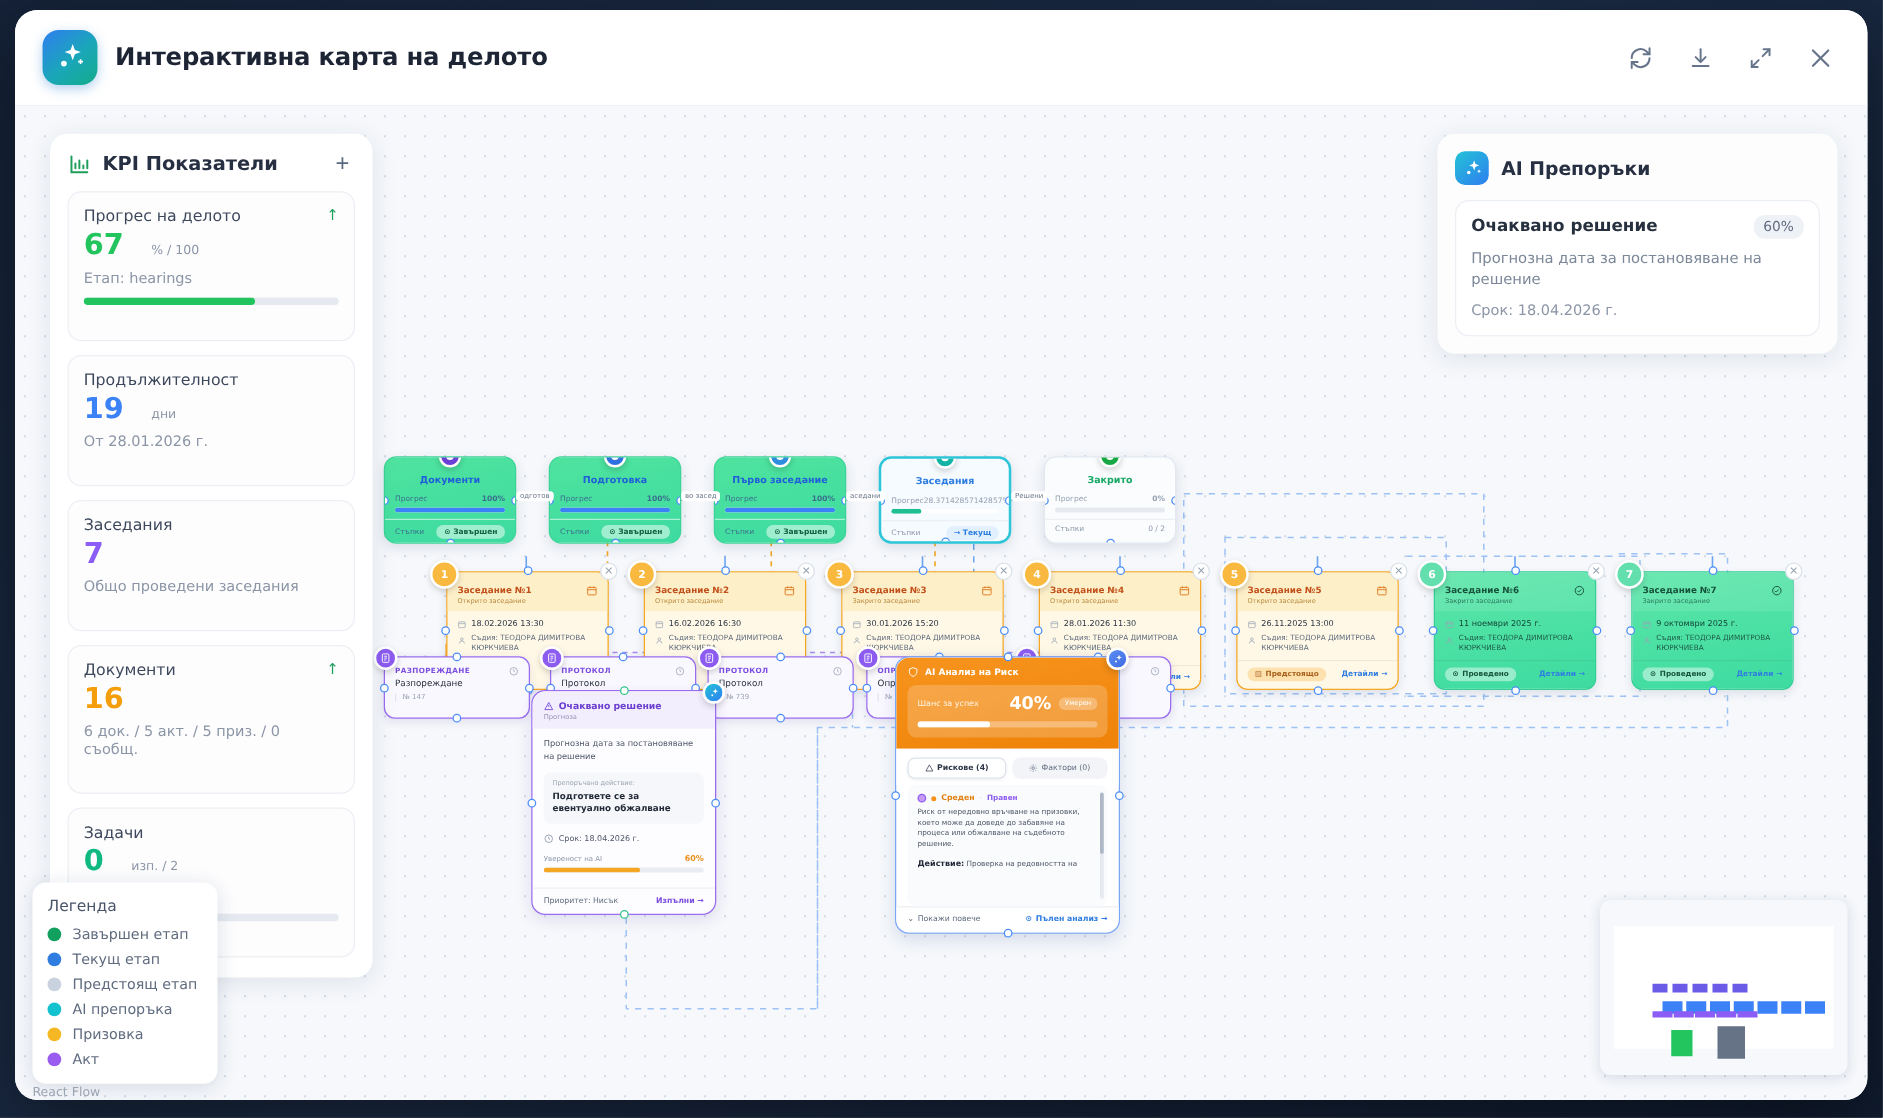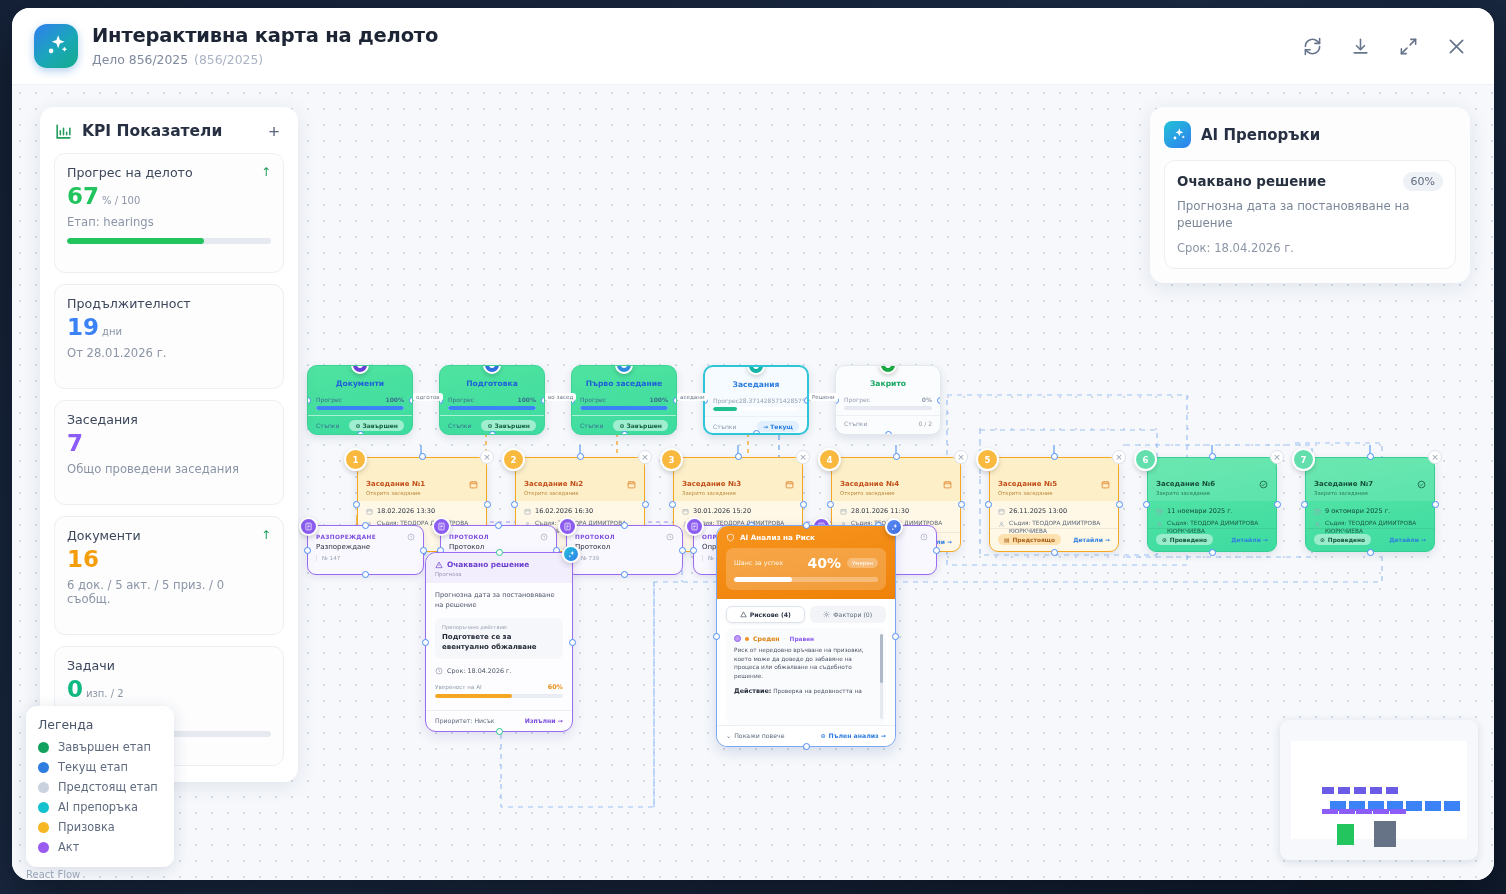--- a/index.html
+++ b/index.html
@@ -79,21 +79,21 @@
     color: #5b6881; font-size: 19px; line-height: 1; cursor: pointer;
   }
   .kpi-card {
     border: 1px solid #eceff4; border-radius: 11px;
     padding: 11px 12px 28px; margin-bottom: 11px; background: #fdfdfe;
   }
   .kpi-card:last-child { margin-bottom: 0; }
   .kpi-row1 { display: flex; align-items: flex-start; }
   .kpi-label { font-size: 12.6px; color: #3d485c; flex: 1 1 auto; }
   .kpi-trend { font-size: 12px; color: #1f9d5b; }
-  .kpi-value { margin-top: 5px; display: flex; align-items: baseline; gap: 3px; }
+  .kpi-value { margin-top: 5px; display: flex; align-items: baseline; gap: 22px; }
   .kpi-num { font-size: 23px; font-weight: 700; line-height: 1; }
   .kpi-unit { font-size: 10px; color: #8b95a6; }
   .kpi-note { margin-top: 7px; font-size: 11.6px; color: #8b95a6; }
   .kpi-bar { margin-top: 9px; height: 6px; border-radius: 4px; background: #e6eaf0; overflow: hidden; }
   .kpi-bar > i { display: block; height: 100%; border-radius: 4px; }
 
   
   .legend {
     position: absolute; left: 14px; bottom: 13px; width: 148px;
     background: #ffffff; border-radius: 11px;
@@ -186,21 +186,21 @@
   .stage-badge > i { display:block; width: 6px; height: 6px; border-radius: 50%; background: #fff; }
 
   
   .hear {
     width: 130px; height: 95px; border-radius: 9px; overflow: visible;
     box-shadow: 0 3px 8px rgba(40,60,100,.12);
   }
   .hear-in { position: absolute; inset: 0; border-radius: 9px; overflow: hidden; }
   .hear.pending .hear-in { background: #fff8e6; border: 1.5px solid #f5a623; }
   .hear.held .hear-in { background: linear-gradient(170deg,#5ce6a8,#3ddba0); border: 1.5px solid #35cf95; }
-  .hear-hd { padding: 22px 8px 5px; display: flex; align-items: flex-start; }
+  .hear-hd { padding: 10px 8px 5px; display: flex; align-items: flex-start; }
   .hear.pending .hear-hd { background: #fdefc8; }
   .hear.held .hear-hd { background: rgba(255,255,255,.10); }
   .hear-hd .tx { flex: 1 1 auto; }
   .hear-name { font-size: 7px; font-weight: 700; }
   .hear.pending .hear-name { color: #c2501a; }
   .hear.held .hear-name { color: #17513a; }
   .hear-type { font-size: 5.3px; margin-top: 2px; }
   .hear.pending .hear-type { color: #b9893f; }
   .hear.held .hear-type { color: #2c7a5c; }
   .hear-ic { width: 9px; height: 9px; flex: 0 0 9px; }
@@ -368,23 +368,20 @@
   <div class="hdr">
     <div class="brand-logo">
       <svg viewBox="0 0 24 24" fill="#ffffff" aria-hidden="true">
         <path d="M14 2l1.6 4.4L20 8l-4.4 1.6L14 14l-1.6-4.4L8 8l4.4-1.6z"></path>
         <circle cx="7.5" cy="16.5" r="2.1"></circle>
         <path d="M19.2 13.2h1.2v1.2h1.2v1.2h-1.2v1.2h-1.2v-1.2H18v-1.2h1.2z"></path>
       </svg>
     </div>
     <div class="hdr-txt">
       <div class="hdr-title">Интерактивна карта на делото</div>
-      <div class="hdr-sub">
-        <span>Дело 856/2025</span><span class="muted">(856/2025)</span>
-      </div>
     </div>
     <div class="hdr-actions">
       <button class="ibtn">
         <svg viewBox="0 0 24 24" fill="none" stroke="currentColor" stroke-width="2" stroke-linecap="round" stroke-linejoin="round">
           <path d="M21 2v6h-6"></path>
             <path d="M3 12a9 9 0 0 1 15-6.7L21 8"></path>
           <path d="M3 22v-6h6"></path>
             <path d="M21 12a9 9 0 0 1-15 6.7L3 16"></path>
         </svg>
       </button>

